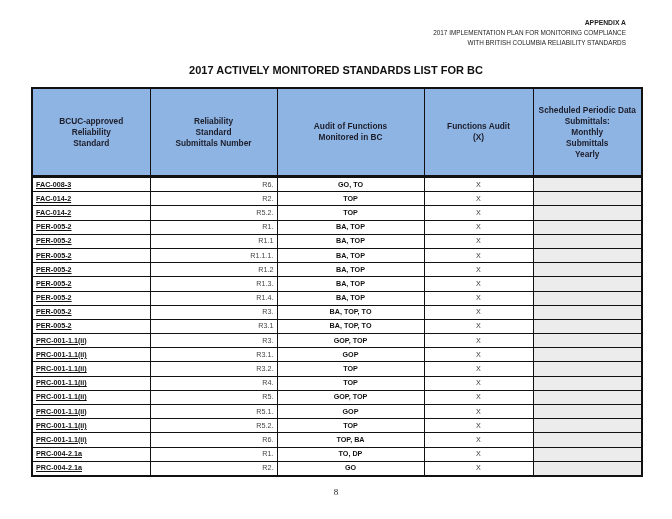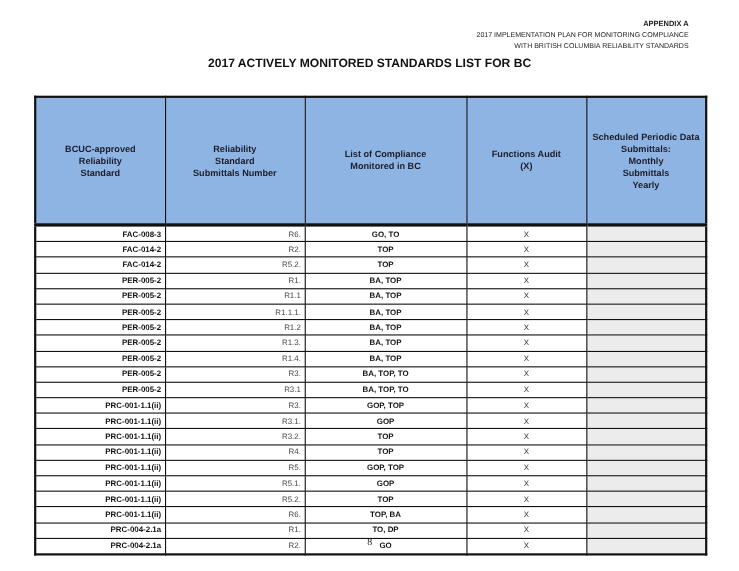--- a/index.html
+++ b/index.html
@@ -6,39 +6,39 @@
     body {
       width: 672px; height: 519px; background: #ffffff; position: relative; overflow: hidden;
       font-family: "Liberation Sans", sans-serif; color: #111;
     }
     .doc-header {
       position: absolute; right: 46px; top: 18px; text-align: right;
       font-size: 6.4px; line-height: 10px; color: #222;
     }
     .doc-header .appendix { font-weight: bold; font-size: 6.8px; }
     .title {
-      position: absolute; left: 0; width: 672px; top: 52px; text-align: center;
+      position: absolute; left: 0; width: 672px; top: 64px; text-align: center;
       font-weight: bold; font-size: 11px; color: #111;
     }
     table.standards {
       position: absolute; left: 31px; top: 87px; width: 610px;
       border-collapse: collapse; table-layout: fixed;
       border: 2px solid #111;
     }
     table.standards th {
       background: #8db4e2; height: 86px; border: 1px solid #111; border-bottom: 3px solid #111;
       font-size: 8.3px; line-height: 11px; font-weight: bold; color: #1d1d2b; text-align: center;
-      vertical-align: middle; padding: 14px 2px;
+      vertical-align: middle; padding: 0 2px;
     }
     table.standards td {
       height: 13.2px; padding: 0 3px; border-left: 1px solid #111; border-right: 1px solid #111;
       border-top: 1.5px solid #111; border-bottom: 1.5px solid #111;
       font-size: 7.2px; line-height: 12px; white-space: nowrap; overflow: hidden;
     }
-    td.c1 { font-weight: bold; text-align: right; color: #111; }
+    td.c1 { font-weight: bold; text-align: left; color: #111; text-decoration: underline; }
     td.c2 { text-align: right; color: #444; }
     td.c3 { font-weight: bold; text-align: center; color: #111; }
     td.c4 { text-align: center; color: #333; }
     td.c5 { background: #ececec; }
     col.w1 { width: 118px; } col.w2 { width: 127px; } col.w3 { width: 147px; }
     col.w4 { width: 109px; } col.w5 { width: 109px; }
     .page-number {
       position: absolute; left: 0; width: 672px; text-align: center; top: 487px;
       font-family: "Liberation Serif", serif; font-size: 9px; color: #222;
     }
@@ -68,21 +68,21 @@
         <div>BCUC-approved</div>
         <div>Reliability</div>
         <div>Standard</div>
       </th>
       <th>
         <div>Reliability</div>
         <div>Standard</div>
         <div>Submittals Number</div>
       </th>
       <th>
-        <div>List of Compliance</div>
+        <div>Audit of Functions</div>
         <div>Monitored in BC</div>
       </th>
       <th>
         <div>Functions Audit</div>
         <div>(X)</div>
       </th>
       <th>
         <div>Scheduled Periodic Data</div>
         <div>Submittals:</div>
         <div>Monthly</div>

